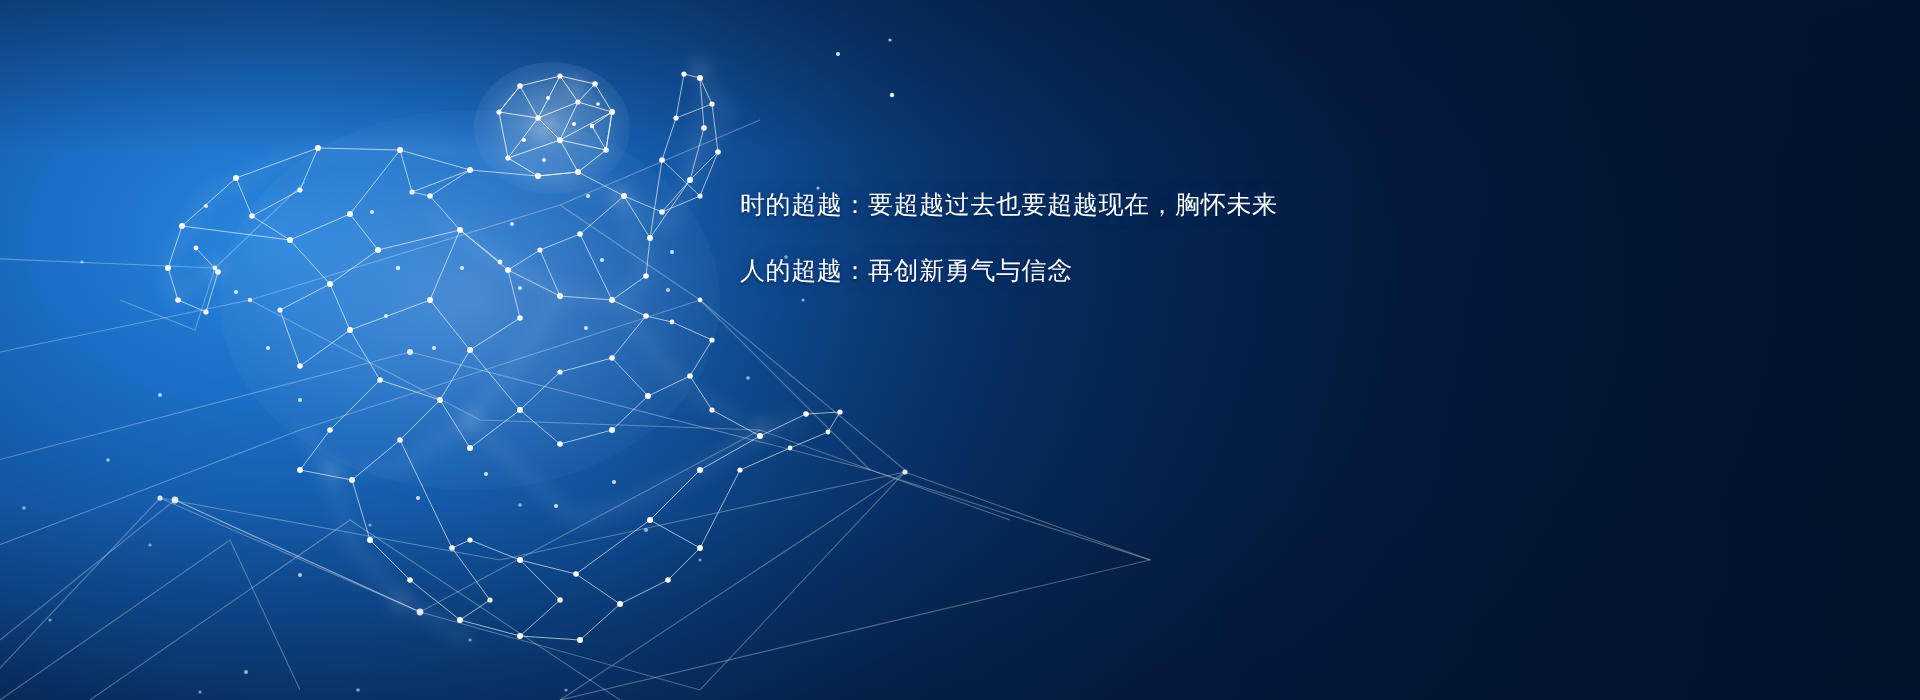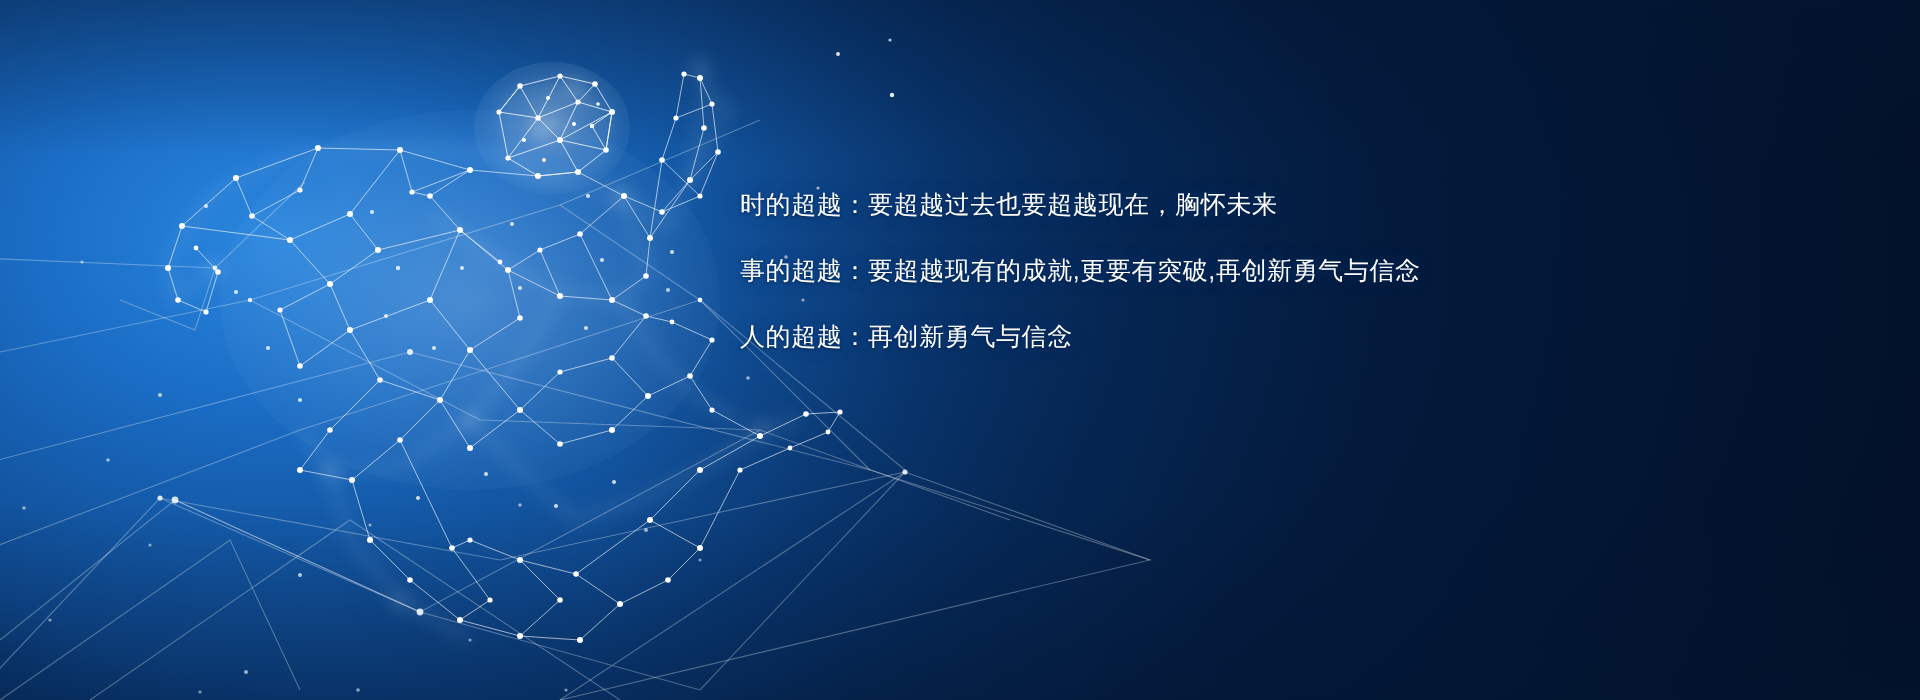--- a/index.html
+++ b/index.html
@@ -341,17 +341,16 @@
         <circle cx="586" cy="328" r="2"></circle>
       <circle cx="672" cy="252" r="2"></circle>
         <circle cx="700" cy="300" r="2"></circle>
       <circle cx="236" cy="292" r="2"></circle>
         <circle cx="206" cy="206" r="2"></circle>
     </g>
   </svg>
 
   <div class="text-block">
     <div class="text-line">时的超越：要超越过去也要超越现在，胸怀未来</div>
-    <div class="text-line">事的超越：要超越现有的成就,更要有突破,再创新勇气与信念</div>
     <div class="text-line">人的超越：再创新勇气与信念</div>
   </div>
 
 </div>
 
 </body></html>

